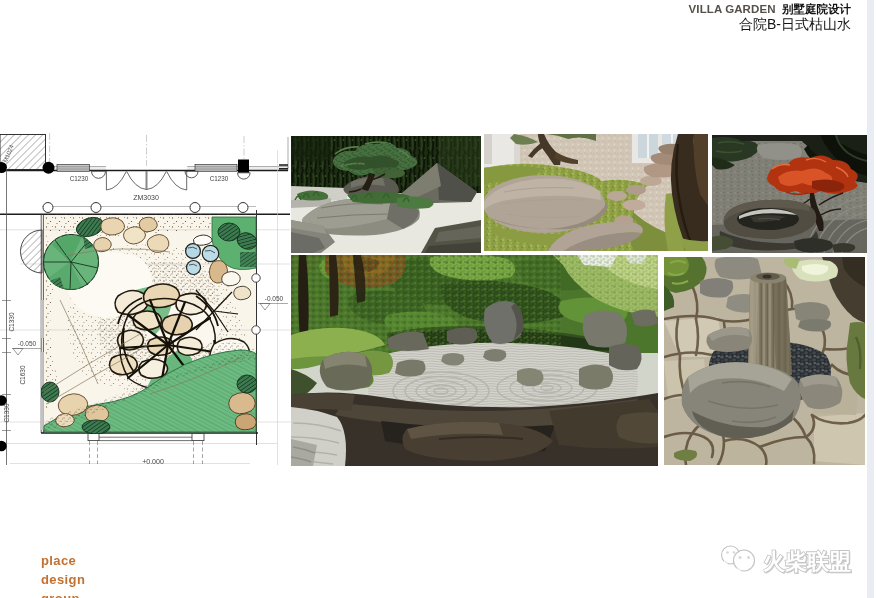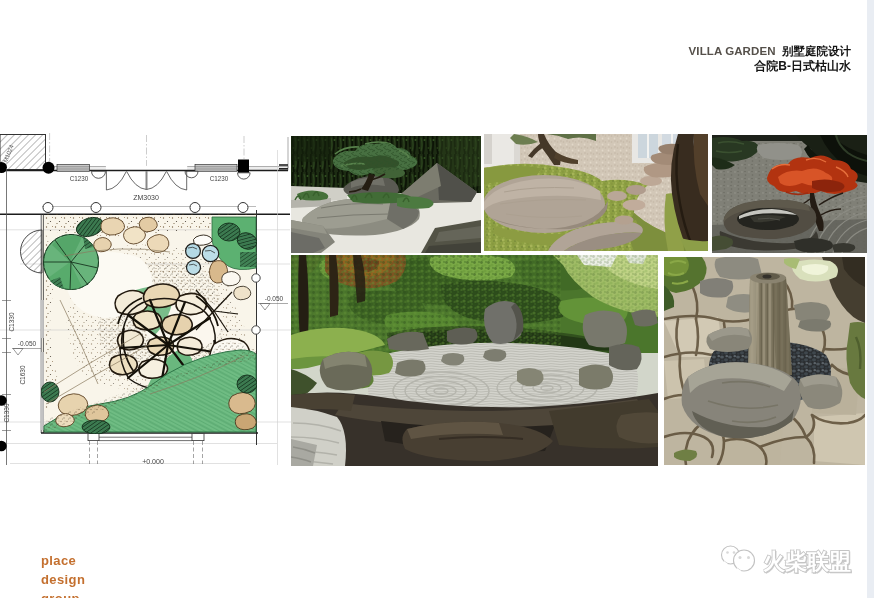--- a/index.html
+++ b/index.html
@@ -4,22 +4,22 @@
 <style>
   html,body{margin:0;padding:0;}
   body{width:876px;height:598px;position:relative;background:#ffffff;
        font-family:"Liberation Sans",sans-serif;overflow:hidden;}
   .abs{position:absolute;}
 </style>
 </head>
 <body>
 
 <div class="abs" style="right:25px;top:2px;text-align:right;line-height:14.5px;">
-  <div style="font-size:11.5px;font-weight:bold;margin-top:42px;"><span style="color:#55504a;letter-spacing:0.1px;">VILLA GARDEN</span><span style="color:#141414;">&nbsp; 别墅庭院设计</span></div>
-  <div style="font-size:12px;font-weight:bold;color:#141414;">合院B-日式枯山水</div>
+  <div style="font-size:11.5px;font-weight:bold;"><span style="color:#55504a;letter-spacing:0.1px;">VILLA GARDEN</span><span style="color:#141414;">&nbsp; 别墅庭院设计</span></div>
+  <div style="font-size:14px;font-weight:normal;color:#141414;">合院B-日式枯山水</div>
 </div>
 
 <div class="abs" style="left:867px;top:0;width:7px;height:598px;background:#e9edf3;"></div>
 <div class="abs" style="left:0;top:80px;width:292px;height:402px;">
 <svg width="292" height="402" viewBox="0 80 292 402" fill="none">
 <defs>
   <pattern id="hatch" width="5" height="5" patternTransform="rotate(45)" patternUnits="userSpaceOnUse">
     <line x1="0" y1="0" x2="0" y2="5" stroke="#555" stroke-width="0.8"></line>
   </pattern>
   <pattern id="ghatch" width="3.2" height="3.2" patternTransform="rotate(55)" patternUnits="userSpaceOnUse">

